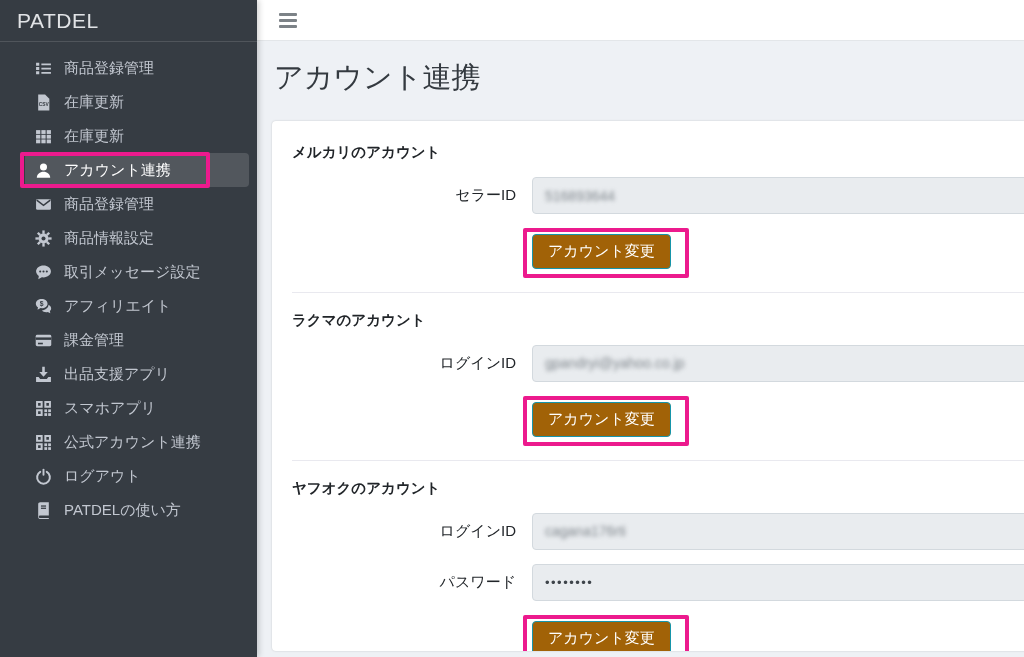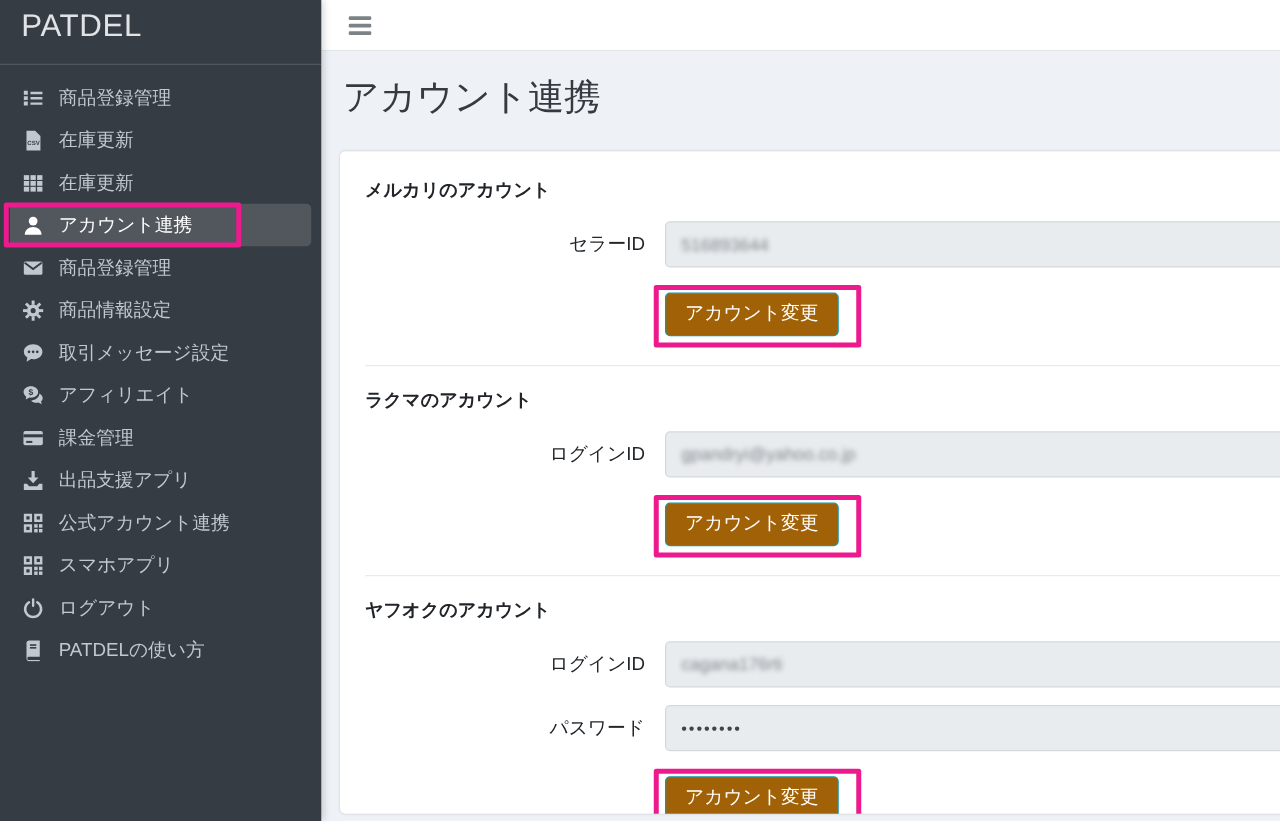--- a/index.html
+++ b/index.html
@@ -12,26 +12,26 @@
 
   
   .sidebar {
     flex: 0 0 257px; width: 257px; height: 657px;
     background: #363c43; color: #c2c7d0;
     display: flex; flex-direction: column;
     box-shadow: 2px 0 6px rgba(0,0,0,0.18);
     z-index: 5;
   }
   .brand {
-    height: 52px; line-height: 42px; padding-left: 17px;
-    font-size: 25px; color: #e1e3e6; letter-spacing: 0.5px;
+    height: 42px; line-height: 42px; padding-left: 17px;
+    font-size: 21px; color: #e1e3e6; letter-spacing: 0.5px;
     border-bottom: 1px solid rgba(255,255,255,0.13);
     white-space: nowrap; cursor: pointer;
   }
-  .nav { padding-top: 9px; }
+  .nav { padding-top: 9px; margin-left: 17px; }
   .nav-item {
     position: relative;
     display: flex; align-items: center;
     height: 34px; margin: 0 8px; padding: 0 8px;
     border-radius: 4px; cursor: pointer;
     font-size: 15px; color: #c2c7d0; text-decoration: none;
     white-space: nowrap;
   }
   .nav-item.active { background: rgba(255,255,255,0.14); color: #ffffff; }
   .nav-icon {
@@ -228,35 +228,35 @@
             <svg viewBox="0 0 16 16" fill-rule="evenodd">
               <path d="M1 1h6.2v6.2H1zm1.9 1.9v2.4h2.4V2.9z"></path>
               <path d="M8.8 1H15v6.2H8.8zm1.9 1.9v2.4h2.4V2.9z"></path>
               <path d="M1 8.8h6.2V15H1zm1.9 1.9v2.4h2.4v-2.4z"></path>
               <rect x="8.8" y="8.8" width="2.6" height="2.6"></rect>
               <rect x="12.4" y="8.8" width="2.6" height="2.6"></rect>
               <rect x="8.8" y="12.4" width="2.6" height="2.6"></rect>
               <rect x="12.4" y="12.4" width="2.6" height="2.6"></rect>
             </svg>
           </span>
-          <span class="nav-label">公式アカウント連携</span>
+          <span class="nav-label">スマホアプリ</span>
         </a>
         <a class="nav-item">
           <span class="nav-icon">
             <svg viewBox="0 0 16 16" fill-rule="evenodd">
               <path d="M1 1h6.2v6.2H1zm1.9 1.9v2.4h2.4V2.9z"></path>
               <path d="M8.8 1H15v6.2H8.8zm1.9 1.9v2.4h2.4V2.9z"></path>
               <path d="M1 8.8h6.2V15H1zm1.9 1.9v2.4h2.4v-2.4z"></path>
               <rect x="8.8" y="8.8" width="2.6" height="2.6"></rect>
               <rect x="12.4" y="8.8" width="2.6" height="2.6"></rect>
               <rect x="8.8" y="12.4" width="2.6" height="2.6"></rect>
               <rect x="12.4" y="12.4" width="2.6" height="2.6"></rect>
             </svg>
           </span>
-          <span class="nav-label">スマホアプリ</span>
+          <span class="nav-label">公式アカウント連携</span>
         </a>
         <a class="nav-item">
           <span class="nav-icon">
             <svg viewBox="0 0 16 16">
               <path d="M4.9 3.6a6 6 0 1 0 6.2 0" fill="none" stroke="currentColor" stroke-width="1.9" stroke-linecap="round"></path>
               <rect x="7.1" y="0.6" width="1.8" height="6.6" rx="0.9"></rect>
             </svg>
           </span>
           <span class="nav-label">ログアウト</span>
         </a>

